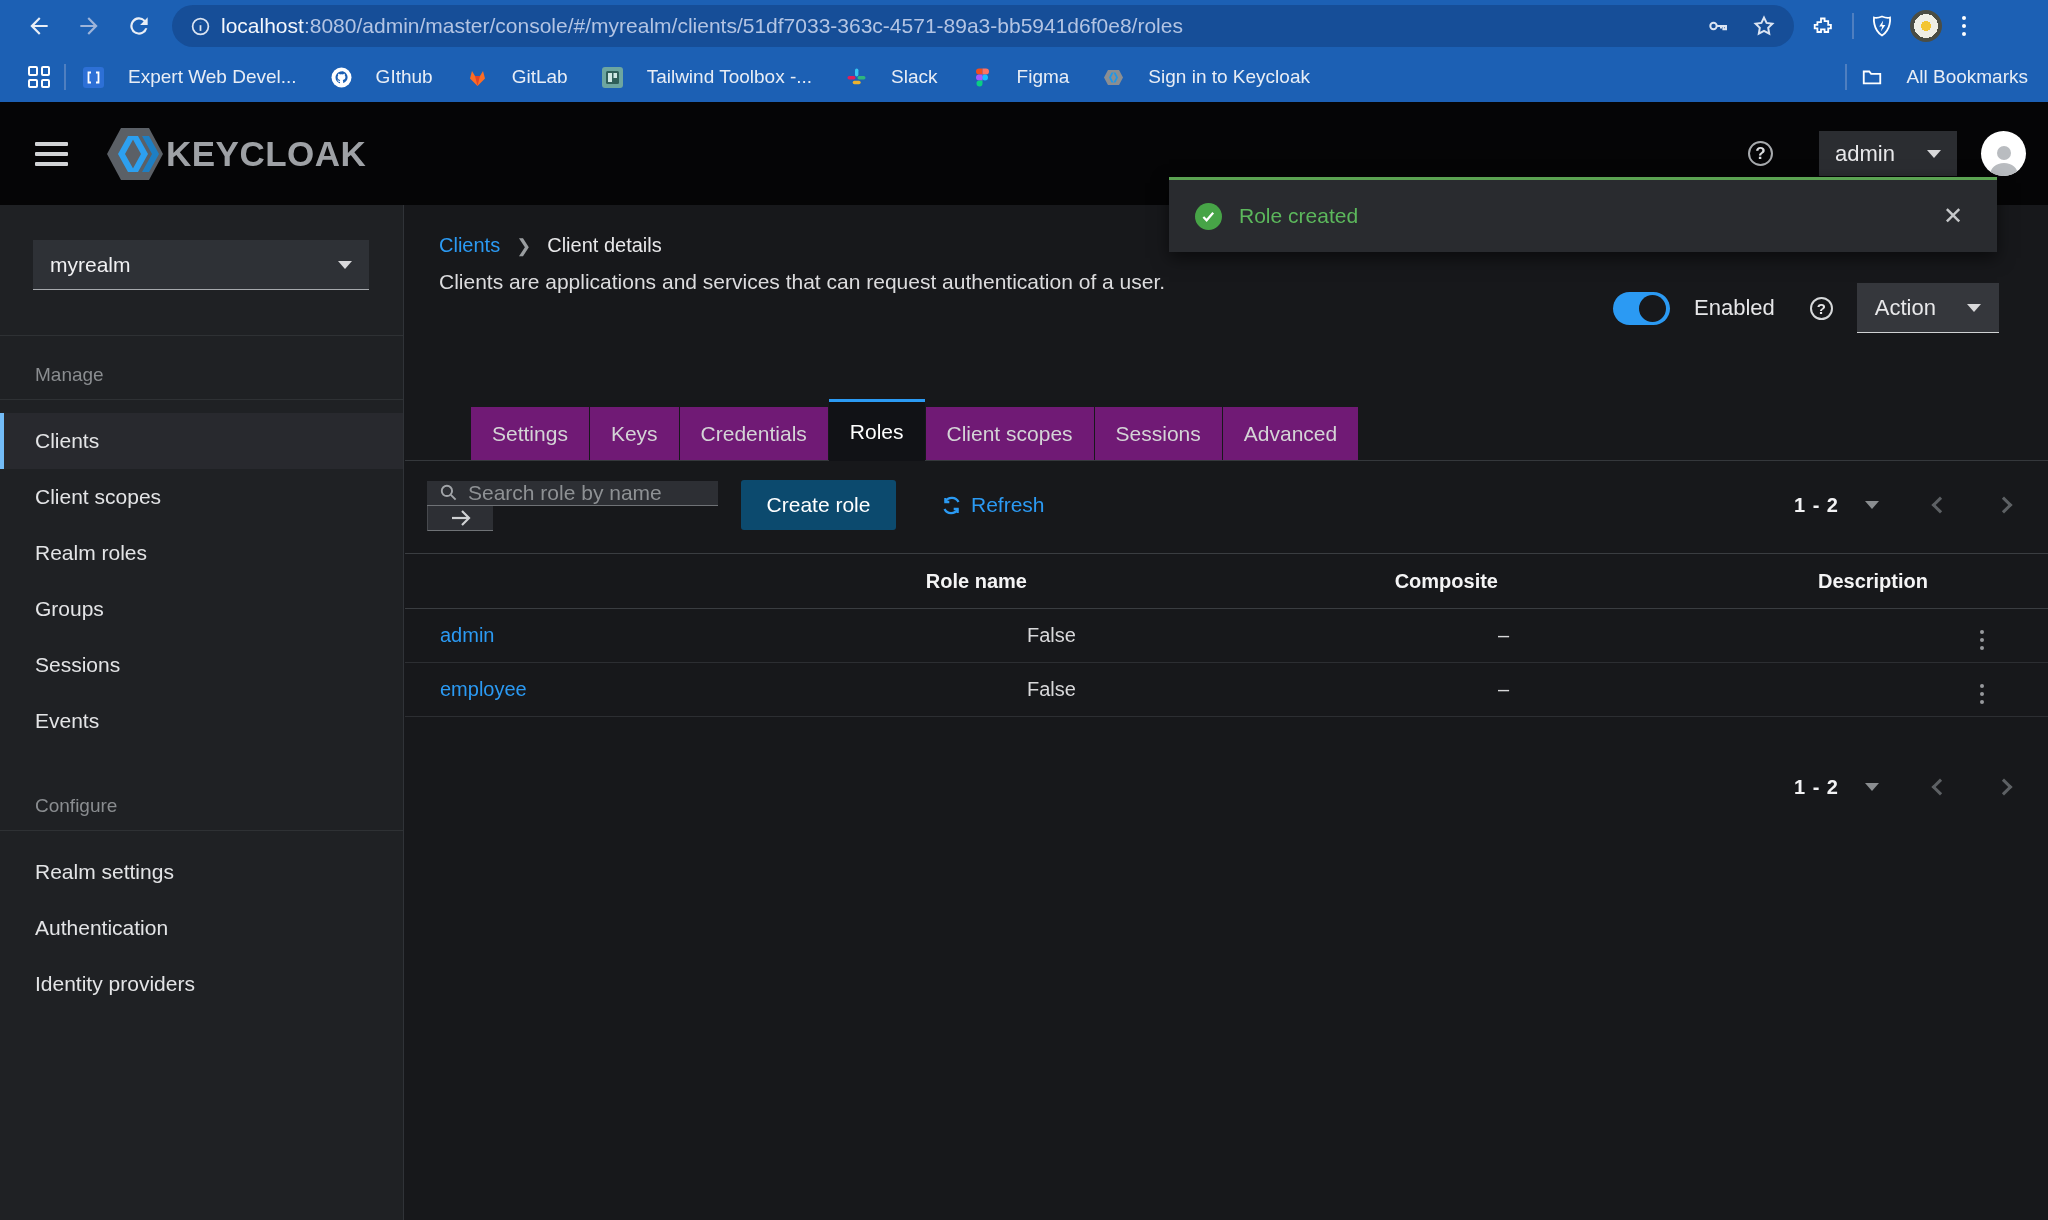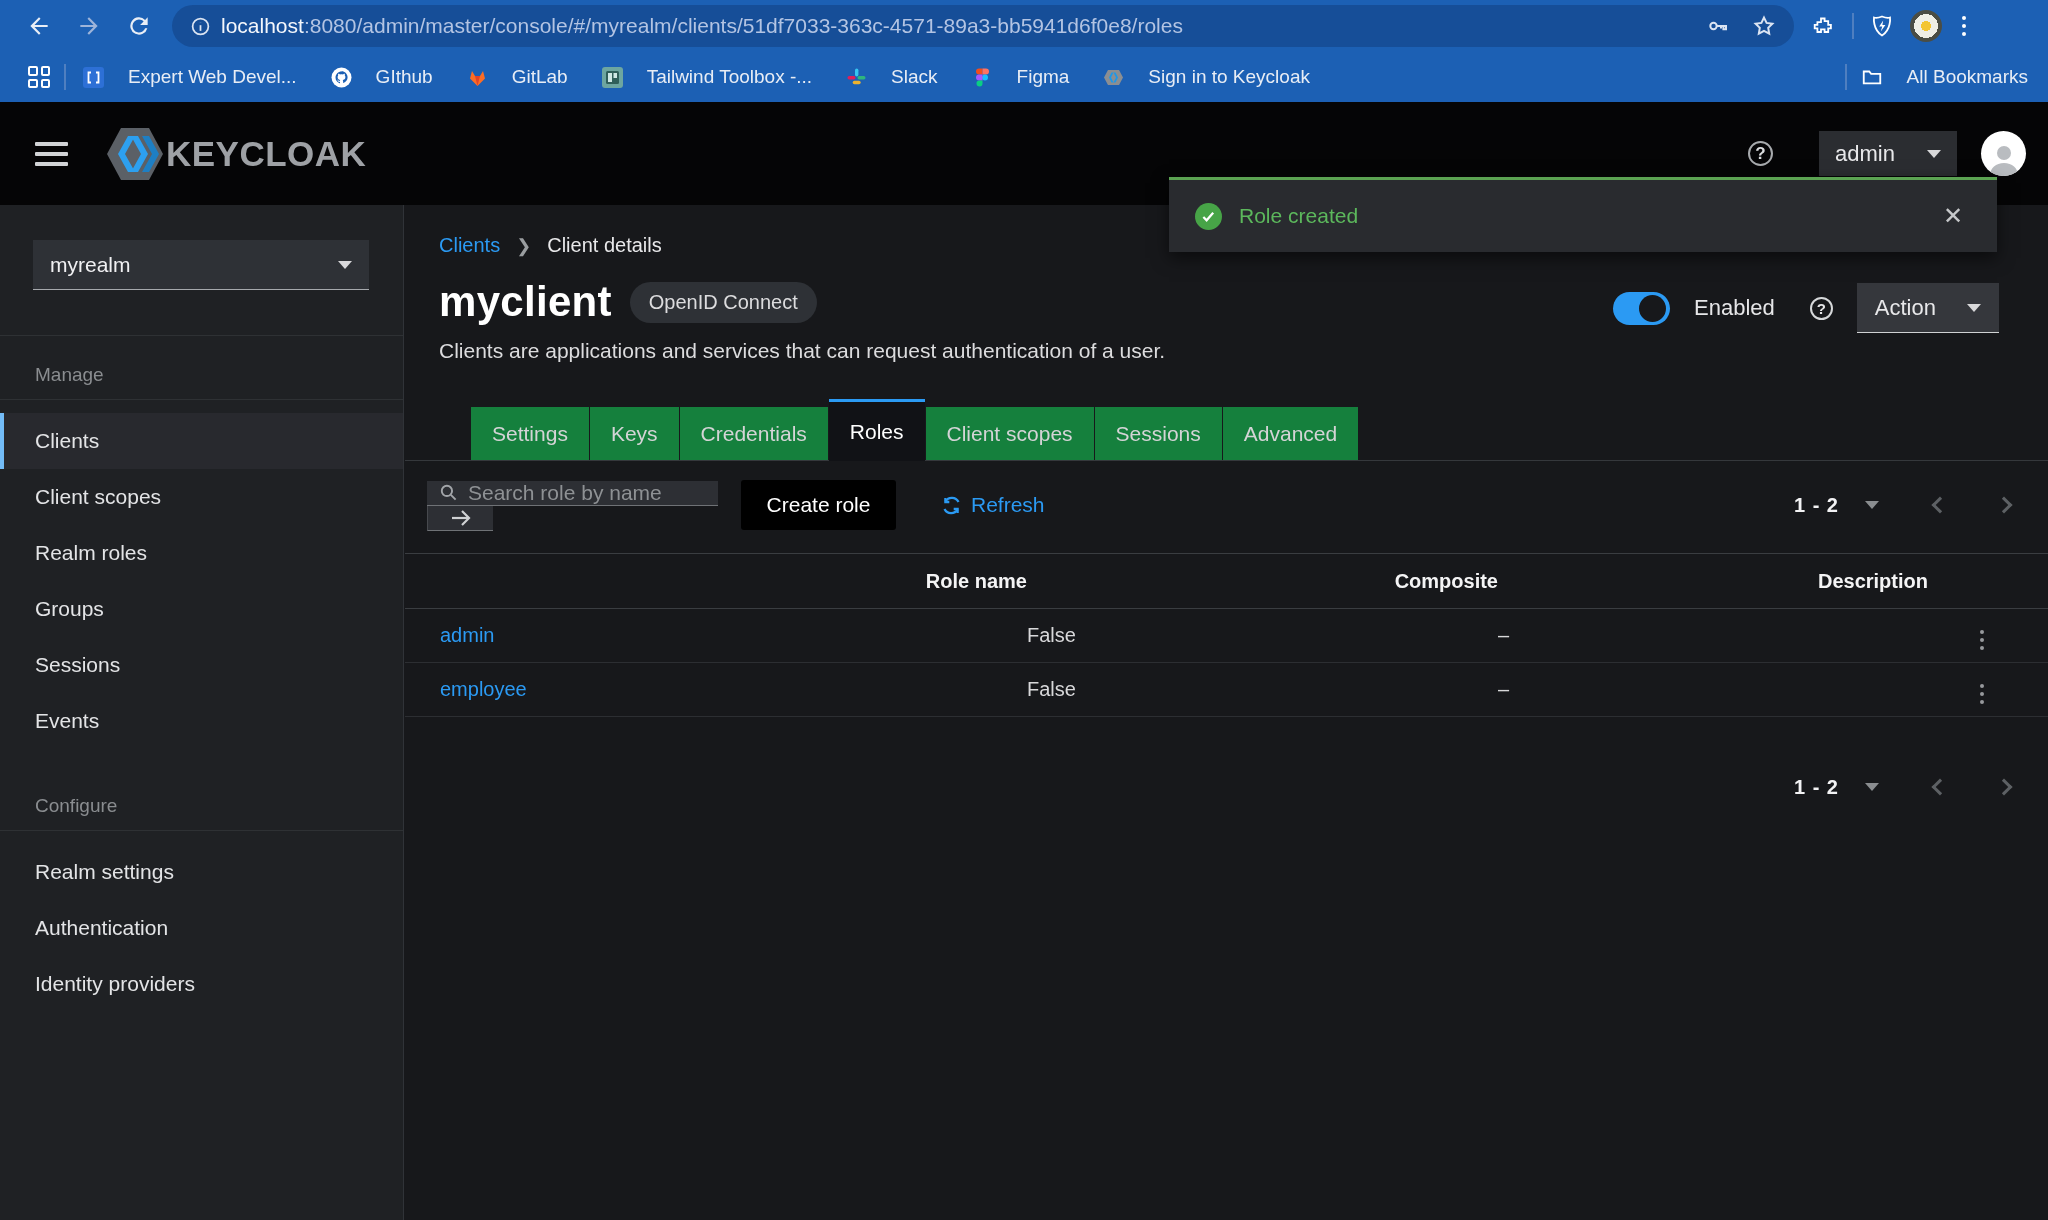--- a/index.html
+++ b/index.html
@@ -102,35 +102,35 @@
   .switch { width:57px; height:33px; border-radius:17px; background:#2b9af3; position:relative; flex:none; cursor:pointer; }
   .switch .knob { position:absolute; top:3px; right:4px; width:27px; height:27px; border-radius:50%; background:#17181b; }
   .enabled-label { margin-left:24px; color:#e6e6e8; font-size:22px; }
   .hc-help { margin-left:35px; width:23px; height:23px; border:2px solid #d6d8da; border-radius:50%;
     color:#e6e6e8; font-size:15px; font-weight:bold; display:flex; align-items:center; justify-content:center; cursor:pointer; }
   .action-btn { margin-left:24px; width:142px; height:50px; background:#35373c; border-bottom:1px solid #d0d2d4;
     display:flex; align-items:center; padding:0 18px; color:#e8e8ea; font-size:22px; cursor:pointer; }
 
   .tabs { position:absolute; top:194px; left:0; right:0; height:62px; display:flex; align-items:flex-end;
     padding-left:66px; border-bottom:1px solid #35383c; }
-  .tab { height:53px; background:#15803d; color:#d4d4d6; font-size:21px; display:flex; align-items:center;
+  .tab { height:53px; background:#701a75; color:#d4d4d6; font-size:21px; display:flex; align-items:center;
     padding:0 21px; margin-right:1px; cursor:pointer; }
   .tab.active { height:62px; margin-bottom:-1px; background:#111216; color:#fff; border-top:3px solid #2b9af3; }
 
   .toolbar { position:absolute; top:275px; left:22px; right:0; height:50px; display:flex; align-items:center; }
   .search-group { display:flex; height:49px;flex-direction:column; }
   .search-box { width:291px; background:#2d2f34; border-bottom:1px solid #6f7276; display:flex; align-items:center; padding:0 12px; }
   .search-box svg { width:19px; height:19px; color:#a2a5a9; flex:none; }
   .search-box input { background:transparent; border:0; outline:0; color:#e6e6e8; font-size:21px;
     font-family:"Liberation Sans", sans-serif; margin-left:10px; width:100%; }
   .search-box input::placeholder { color:#8e9194; }
   .search-go { width:66px; background:#2d2f34; border-bottom:1px solid #6f7276; border-left:1px solid #47494e;
     display:flex; align-items:center; justify-content:center; color:#cfd1d3; cursor:pointer; }
   .search-go svg { width:24px; height:24px; }
-  .btn-primary { margin-left:23px; width:155px; height:50px; background:#000000; border:0; border-radius:3px;
+  .btn-primary { margin-left:23px; width:155px; height:50px; background:#0c4a6e; border:0; border-radius:3px;
     color:#fff; font-size:21px; font-family:"Liberation Sans", sans-serif; cursor:pointer; }
   .refresh { margin-left:45px; display:flex; align-items:center; gap:9px; color:#2b9af3; font-size:21px; cursor:pointer; }
   .refresh svg { width:21px; height:21px; }
 
   .pager { position:absolute; right:38px; display:flex; align-items:center; height:50px; }
   .pager.top { top:275px; }
   .pager.bottom { top:557px; }
   .pager-range { color:#f2f2f4; font-size:20px; font-weight:bold; letter-spacing:1px; }
   .pager-caret { width:0; height:0; border-left:7px solid transparent; border-right:7px solid transparent;
     border-top:8px solid #8a8d90; margin-left:26px; cursor:pointer; }
@@ -387,24 +387,20 @@
     </div>
   </div>
 
   <div class="content">
     <div class="breadcrumb">
       <span class="crumb-link">Clients</span>
       <span class="crumb-sep">❯</span>
       <span class="crumb-cur">Client details</span>
     </div>
 
-    <div class="title-row">
-      <span class="page-title">myclient</span>
-      <span class="proto-badge">OpenID Connect</span>
-    </div>
     <div class="page-desc">Clients are applications and services that can request authentication of a user.</div>
 
     <div class="header-controls">
       <span class="switch">
           <span class="knob"></span>
         </span>
       <span class="enabled-label">Enabled</span>
       <span class="hc-help">?</span>
       <span class="action-btn">
         <span>Action</span>

